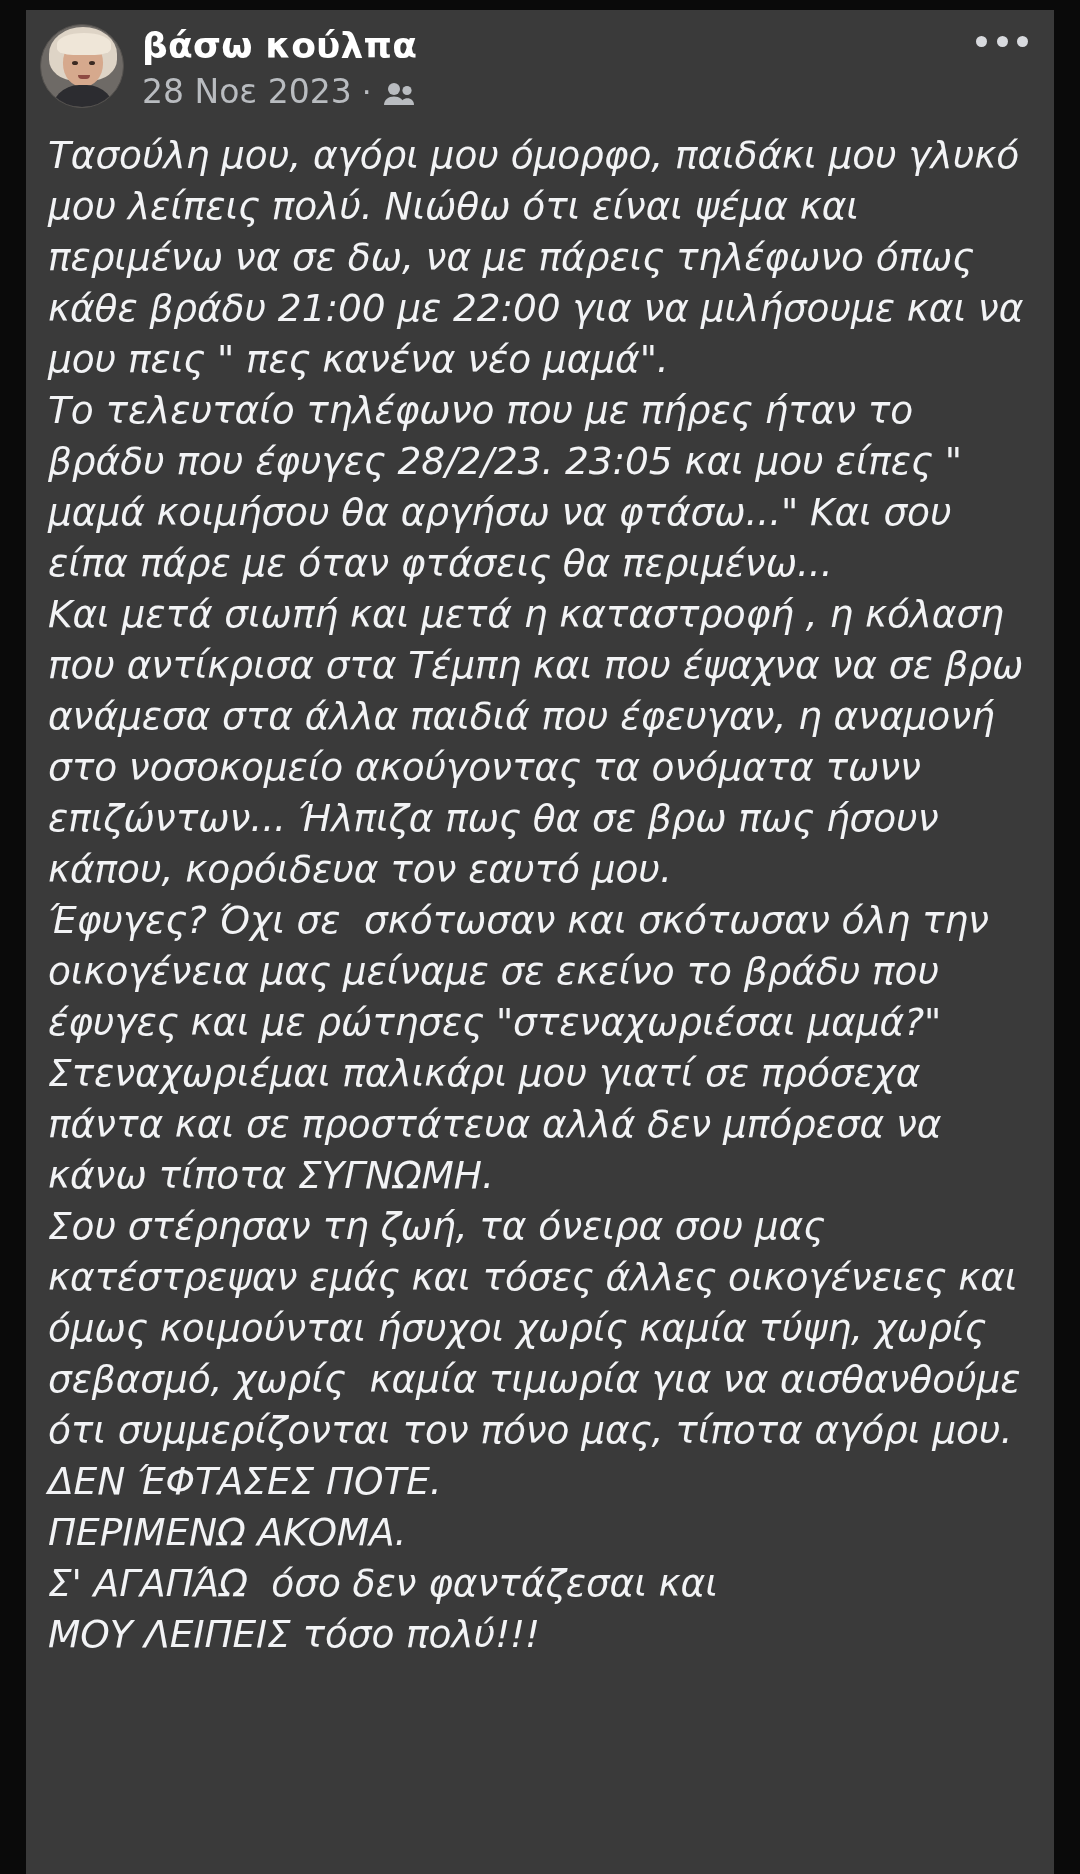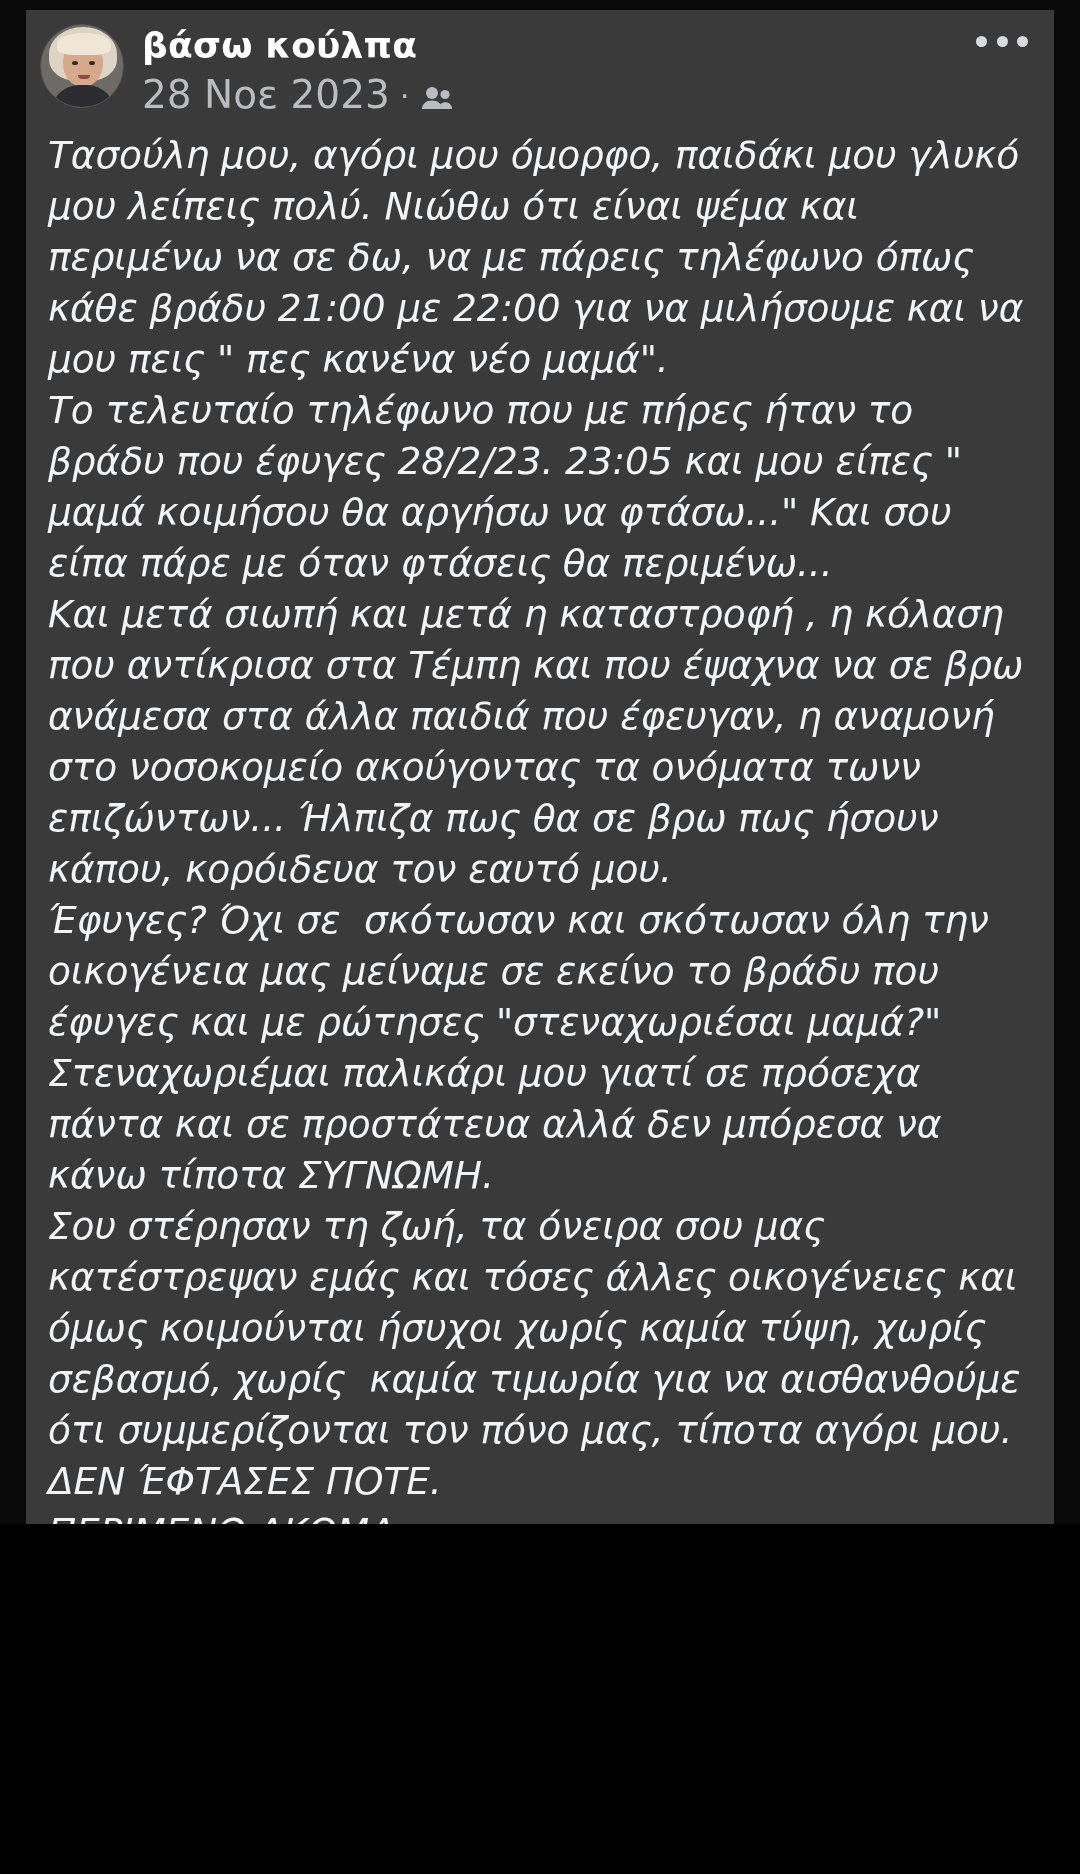--- a/index.html
+++ b/index.html
@@ -11,21 +11,21 @@
   body {
     width: 1080px;
     height: 1874px;
     overflow: hidden;
     font-family: "DejaVu Sans", "Liberation Sans", sans-serif;
   }
 
   .screen {
     position: relative;
     width: 1080px;
-    height: 1524px;
+    height: 1874px;
     background: #3a3a3a;
     overflow: hidden;
   }
 
   
   .bezel-left, .bezel-right, .bezel-top {
     position: absolute;
     background: #0a0a0a;
     z-index: 5;
   }
@@ -121,21 +121,21 @@
     line-height: 1.12;
     letter-spacing: 0.2px;
   }
   .meta-row {
     display: flex;
     align-items: center;
     margin-top: 8px;
   }
   .post-date {
     color: #b9bcc0;
-    font-size: 39px;
+    font-size: 33px;
     line-height: 1.1;
   }
   .meta-sep {
     color: #b9bcc0;
     font-size: 31px;
     margin: 0 10px;
   }
   .friends-icon {
     display: inline-block;
     width: 34px;

